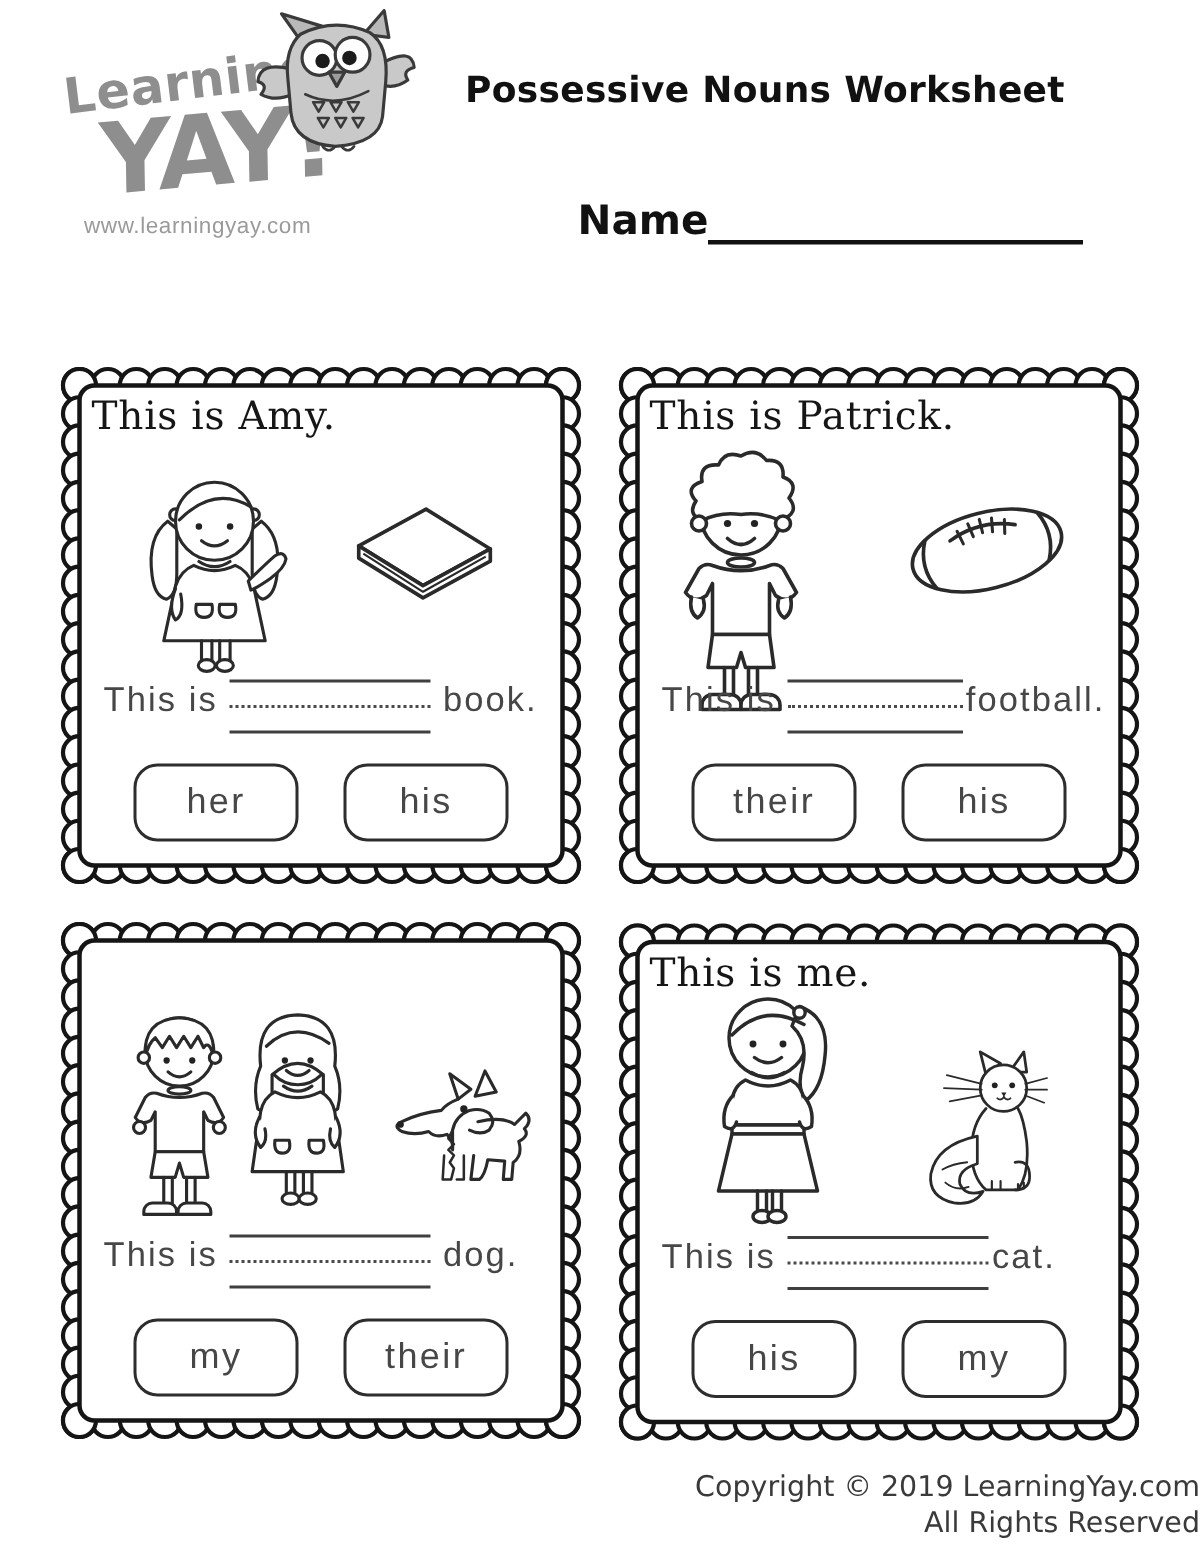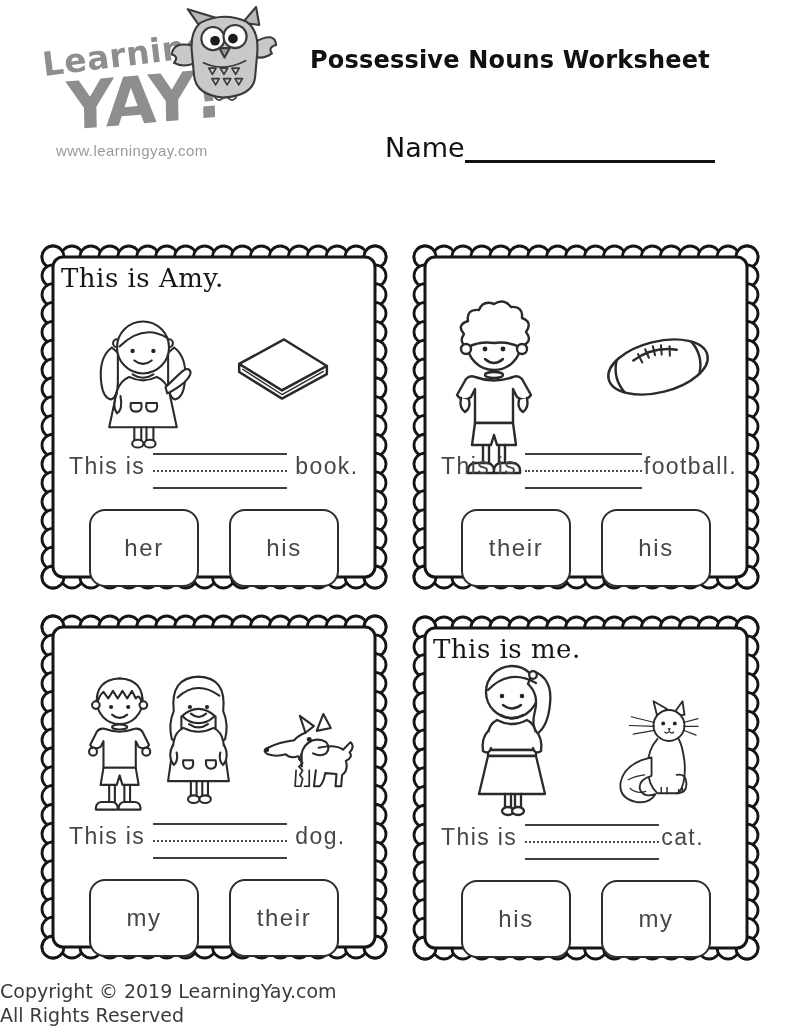--- a/index.html
+++ b/index.html
@@ -13,21 +13,21 @@
   .logo-main{position:absolute;left:30px;top:56px;font-family:"DejaVu Sans",sans-serif;
              font-weight:800;font-size:66px;color:#8e8e8e;transform:rotate(-5deg) skewX(-4deg);
              letter-spacing:-2px;}
   .logo-url{position:absolute;left:20px;top:136px;font-size:15px;color:#9a9a9a;letter-spacing:.4px;}
   .owl{position:absolute;left:132px;top:0px;}
 
   
   .title{position:absolute;left:310px;top:46px;margin:0;font-family:"DejaVu Sans",sans-serif;
          font-weight:600;font-size:24px;color:#111;white-space:nowrap;letter-spacing:.2px;}
   .name-row{position:absolute;left:385px;top:130px;display:flex;align-items:flex-end;}
-  .name-label{font-family:"DejaVu Sans",sans-serif;font-weight:400;font-size:27px;color:#111;}
+  .name-label{font-family:"DejaVu Sans",sans-serif;font-weight:700;font-size:27px;color:#111;}
   .name-line{display:inline-block;width:250px;height:30px;border-bottom:3px solid #111;}
 
   .instructions{position:absolute;left:74px;top:176px;width:600px;margin:0;
                 font-size:20.5px;line-height:1.32;color:#0d0d0d;}
 
   
   .box{position:absolute;width:352px;height:350px;}
   .box.b1{left:38px;top:242px;} .box.b2{left:410px;top:242px;}
   .box.b3{left:38px;top:612px;} .box.b4{left:410px;top:613px;}
   .scallop{position:absolute;left:0;top:0;width:352px;height:350px;}
@@ -35,25 +35,25 @@
   .box-heading{position:absolute;left:8px;top:6px;margin:0;font-family:"DejaVu Serif",serif;
                font-weight:400;font-size:26px;color:#161616;letter-spacing:.5px;white-space:nowrap;}
   .fig{position:absolute;}
   .sentence{position:absolute;left:16px;right:10px;top:196px;display:flex;align-items:flex-start;
             font-size:23px;color:#474747;letter-spacing:1.4px;white-space:nowrap;}
   .blank{flex:1;max-width:134px;height:32px;margin:0 8px;position:relative;
          border-top:2.5px solid #3f3f3f;border-bottom:2.5px solid #3f3f3f;}
   .blank::after{content:"";position:absolute;left:0;right:0;top:50%;margin-top:-1px;
                 border-top:2px dotted #4a4a4a;}
   .options{position:absolute;left:0;right:0;top:252px;display:flex;justify-content:center;gap:30px;}
-  .pill{min-width:58px;text-align:center;padding:23px 24px;border:2.5px solid #2d2d2d;
+  .pill{min-width:58px;text-align:center;padding:10px 24px;border:2.5px solid #2d2d2d;
         border-radius:16px;font-size:24px;color:#474747;letter-spacing:1.6px;background:#fff;}
 
   
-  .footer{position:absolute;left:0;right:0;top:980px;text-align:left;
+  .footer{position:absolute;left:0;right:0;top:980px;text-align:right;
           font-family:"DejaVu Sans",sans-serif;color:#3a3a3a;font-size:19px;line-height:1.25;}
 
   svg .ln{fill:none;}
 </style>
 </head>
 <body>
 
 <div class="page">
 
   <div class="logo">
@@ -281,20 +281,21 @@
         <circle cx="337" cy="278.52941176470586" r="11" fill="#fff" stroke="#151515" stroke-width="2.8"></circle>
         <circle cx="15" cy="297.3529411764706" r="11" fill="#fff" stroke="#151515" stroke-width="2.8"></circle>
         <circle cx="337" cy="297.3529411764706" r="11" fill="#fff" stroke="#151515" stroke-width="2.8"></circle>
         <circle cx="15" cy="316.1764705882353" r="11" fill="#fff" stroke="#151515" stroke-width="2.8"></circle>
         <circle cx="337" cy="316.1764705882353" r="11" fill="#fff" stroke="#151515" stroke-width="2.8"></circle>
         <circle cx="15" cy="335" r="11" fill="#fff" stroke="#151515" stroke-width="2.8"></circle>
         <circle cx="337" cy="335" r="11" fill="#fff" stroke="#151515" stroke-width="2.8"></circle>
         <rect x="15" y="15" width="322" height="320" rx="10" fill="#fff" stroke="#151515" stroke-width="3"></rect>
       </svg>
     <div class="box-inner">
+      <h2 class="box-heading">This is Patrick.</h2>
       <svg class="fig" style="left:22px;top:40px" width="95" height="190" viewBox="0 0 95 190">
         <g fill="#fff" stroke="#2a2a2a" stroke-width="2.4" stroke-linecap="round" stroke-linejoin="round">
           <circle cx="47" cy="46" r="27"></circle>
           <path d="M21 50 Q11 46 17 37 Q9 28 21 24 Q19 12 32 13 Q36 3 47 7 Q57 1 64 10 Q76 9 75 21 Q86 25 79 35 Q87 45 73 50 Q60 44 47 46 Q33 44 21 50 Z"></path>
           <circle cx="19" cy="52" r="5"></circle>
             <circle cx="75" cy="52" r="5"></circle>
           <circle cx="38" cy="52" r="2.4" fill="#222" stroke="none"></circle>
           <circle cx="56" cy="52" r="2.4" fill="#222" stroke="none"></circle>
           <path d="M38 62 Q47 70 56 62" class="ln"></path>
           <ellipse cx="47" cy="78" rx="9" ry="3"></ellipse>

